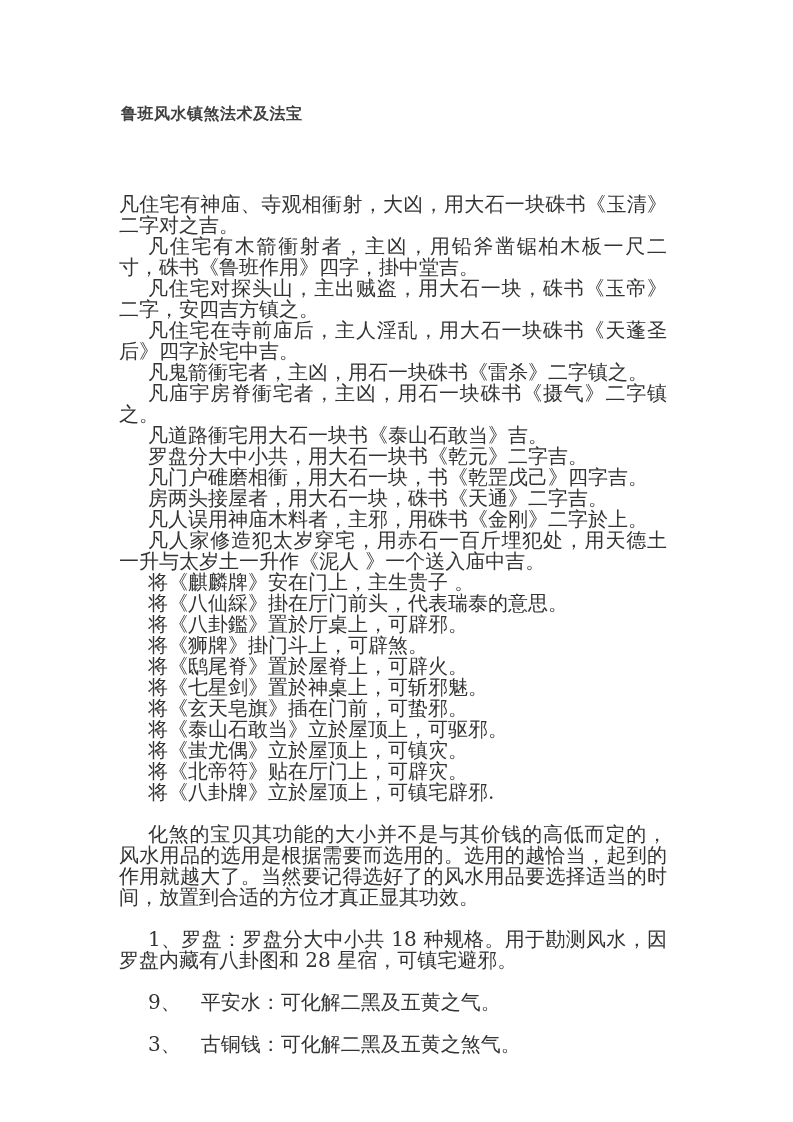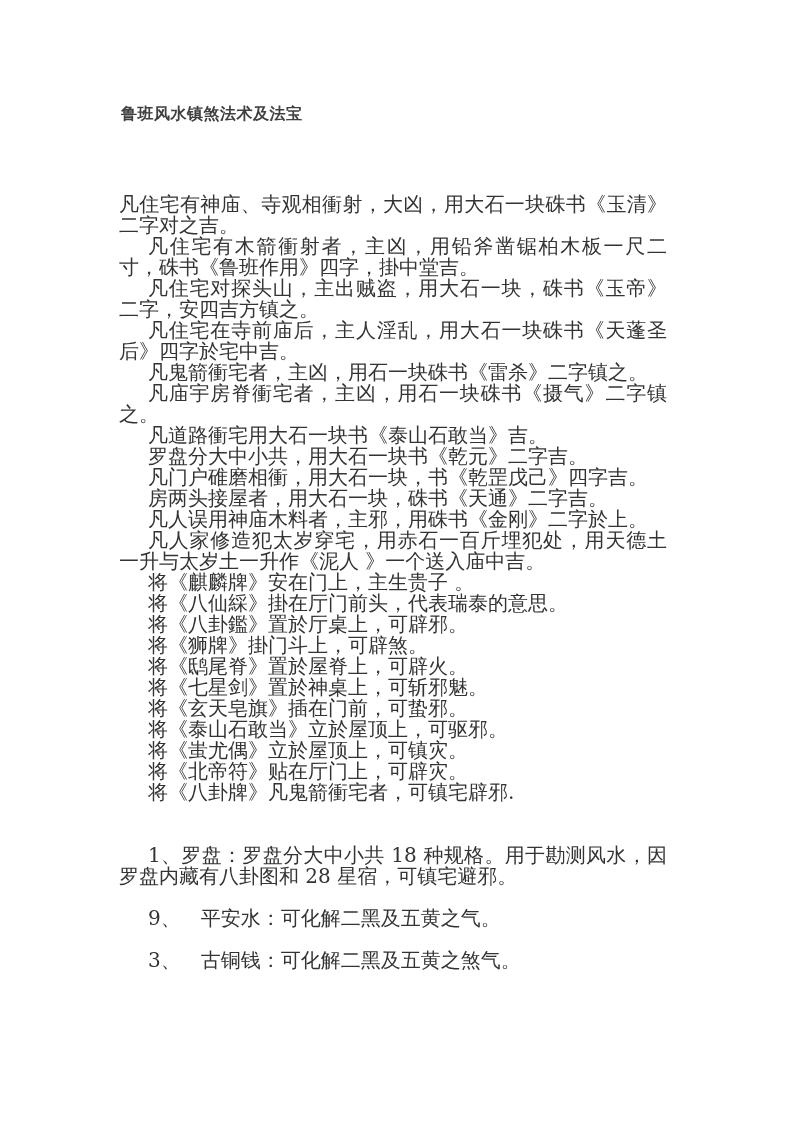--- a/index.html
+++ b/index.html
@@ -71,23 +71,24 @@
     <p class="p indent">将《麒麟牌》安在门上，主生贵子 。</p>
     <p class="p indent">将《八仙綵》掛在厅门前头，代表瑞泰的意思。</p>
     <p class="p indent">将《八卦鑑》置於厅桌上，可辟邪。</p>
     <p class="p indent">将《狮牌》掛门斗上，可辟煞。</p>
     <p class="p indent">将《鸱尾脊》置於屋脊上，可辟火。</p>
     <p class="p indent">将《七星剑》置於神桌上，可斩邪魅。</p>
     <p class="p indent">将《玄天皂旗》插在门前，可蛰邪。</p>
     <p class="p indent">将《泰山石敢当》立於屋顶上，可驱邪。</p>
     <p class="p indent">将《蚩尤偶》立於屋顶上，可镇灾。</p>
     <p class="p indent">将《北帝符》贴在厅门上，可辟灾。</p>
-    <p class="p indent">将《八卦牌》凡鬼箭衝宅者，可镇宅辟邪.</p>
+    <p class="p indent">将《八卦牌》立於屋顶上，可镇宅辟邪.</p>
 
     <div class="gap"></div>
+    <p class="p indent">化煞的宝贝其功能的大小并不是与其价钱的高低而定的，风水用品的选用是根据需要而选用的。选用的越恰当，起到的作用就越大了。当然要记得选好了的风水用品要选择适当的时间，放置到合适的方位才真正显其功效。</p>
 
     <div class="gap"></div>
     <p class="p indent">1、罗盘：罗盘分大中小共 18 种规格。用于勘测风水，因罗盘内藏有八卦图和 28 星宿，可镇宅避邪。</p>
 
     <div class="gap"></div>
     <p class="p indent">9、　平安水：可化解二黑及五黄之气。</p>
 
     <div class="gap"></div>
     <p class="p indent">3、　古铜钱：可化解二黑及五黄之煞气。</p>
   </div>

